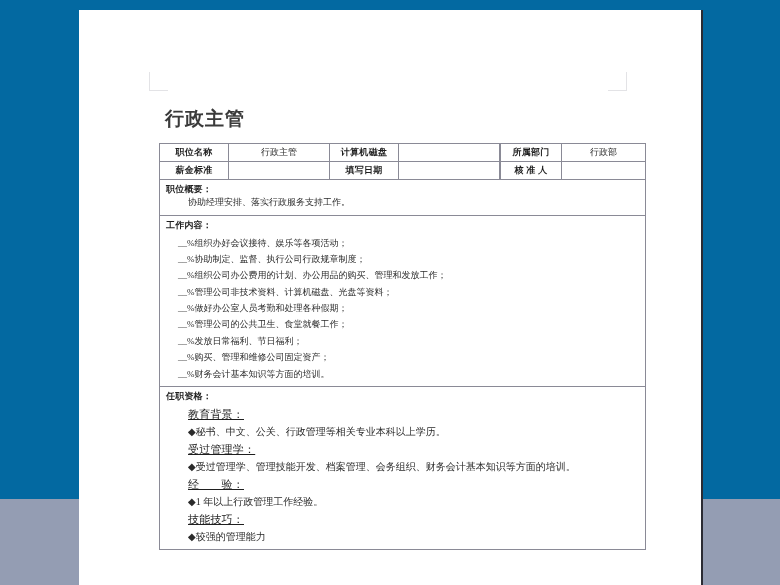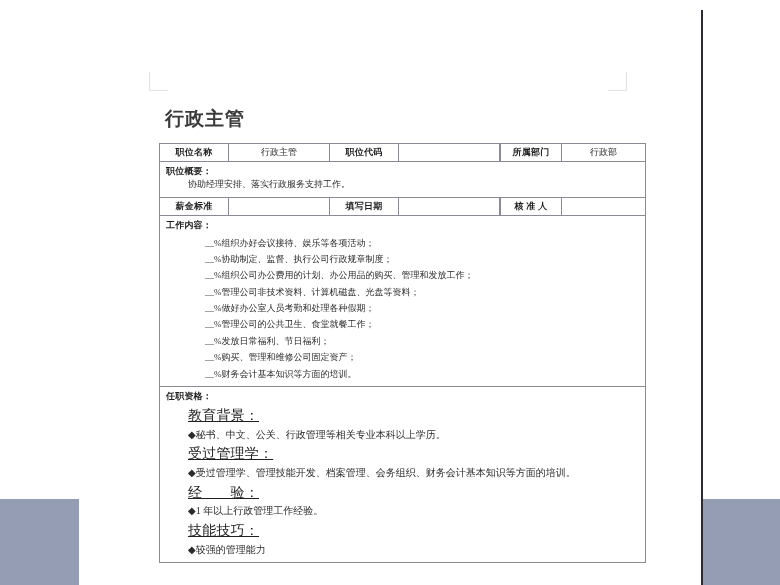--- a/index.html
+++ b/index.html
@@ -11,21 +11,21 @@
     height: 585px;
     overflow: hidden;
     background: #949db3;
     font-family: "Liberation Serif", "DejaVu Serif", serif;
   }
 
   #viewport {
     position: relative;
     width: 780px;
     height: 499px;
-    background: #ffffff;
+    background: #0369a1;
   }
 
   
   #page-sheet {
     position: absolute;
     left: 79px;
     top: 10px;
     width: 624px;
     height: 600px;
     background: #ffffff;
@@ -123,27 +123,27 @@
   }
   .para {
     font-size: 9px;
     color: #2b2b2b;
     margin: 0 0 3px 22px;
     line-height: 1.1;
   }
   .work-item {
     font-size: 9px;
     color: #2b2b2b;
-    margin: 0 0 0 39px;
+    margin: 0 0 0 12px;
     padding: 3px 0 3px 0;
     line-height: 1.15;
     white-space: nowrap;
   }
   .sub-head {
-    font-size: 14px;
+    font-size: 11px;
     color: #1f1f1f;
     margin: 2px 0 1px 22px;
     padding: 2px 0 1px 0;
     display: inline-block;
     text-decoration: underline;
     letter-spacing: 0.2px;
   }
   .sub-head-wrap {
     margin: 0;
     padding: 0;
@@ -169,38 +169,38 @@
 
     <div id="doc-body">
 
       <div id="doc-title">行政主管</div>
 
       <table id="job-table">
         <tbody>
             <tr>
               <td class="lbl" style="width: 68px;">职位名称</td>
               <td class="val" style="width: 100px;">行政主管</td>
-              <td class="lbl" style="width: 68px;">职位代码</td>
+              <td class="lbl" style="width: 68px;">计算机磁盘</td>
               <td class="val" style="width: 100px;"></td>
               <td class="lbl sep-left" style="width: 60px;">所属部门</td>
               <td class="val" style="width: 83px;">行政部</td>
-            </tr>
-            <tr>
-              <td colspan="6" class="block-cell">
-                <div class="block-head">职位概要：</div>
-                <div class="para">协助经理安排、落实行政服务支持工作。</div>
-              </td>
             </tr>
             <tr>
               <td class="lbl" style="width: 68px;">薪金标准</td>
               <td class="val" style="width: 100px;"></td>
               <td class="lbl" style="width: 68px;">填写日期</td>
               <td class="val" style="width: 100px;"></td>
               <td class="lbl sep-left" style="width: 60px;">核 准 人</td>
               <td class="val" style="width: 83px;"></td>
+            </tr>
+            <tr>
+              <td colspan="6" class="block-cell">
+                <div class="block-head">职位概要：</div>
+                <div class="para">协助经理安排、落实行政服务支持工作。</div>
+              </td>
             </tr>
             <tr>
               <td colspan="6" class="block-cell">
                 <div class="block-head">工作内容：</div>
                 <div class="work-item">__%组织办好会议接待、娱乐等各项活动；</div>
                 <div class="work-item">__%协助制定、监督、执行公司行政规章制度；</div>
                 <div class="work-item">__%组织公司办公费用的计划、办公用品的购买、管理和发放工作；</div>
                 <div class="work-item">__%管理公司非技术资料、计算机磁盘、光盘等资料；</div>
                 <div class="work-item">__%做好办公室人员考勤和处理各种假期；</div>
                 <div class="work-item">__%管理公司的公共卫生、食堂就餐工作；</div>

